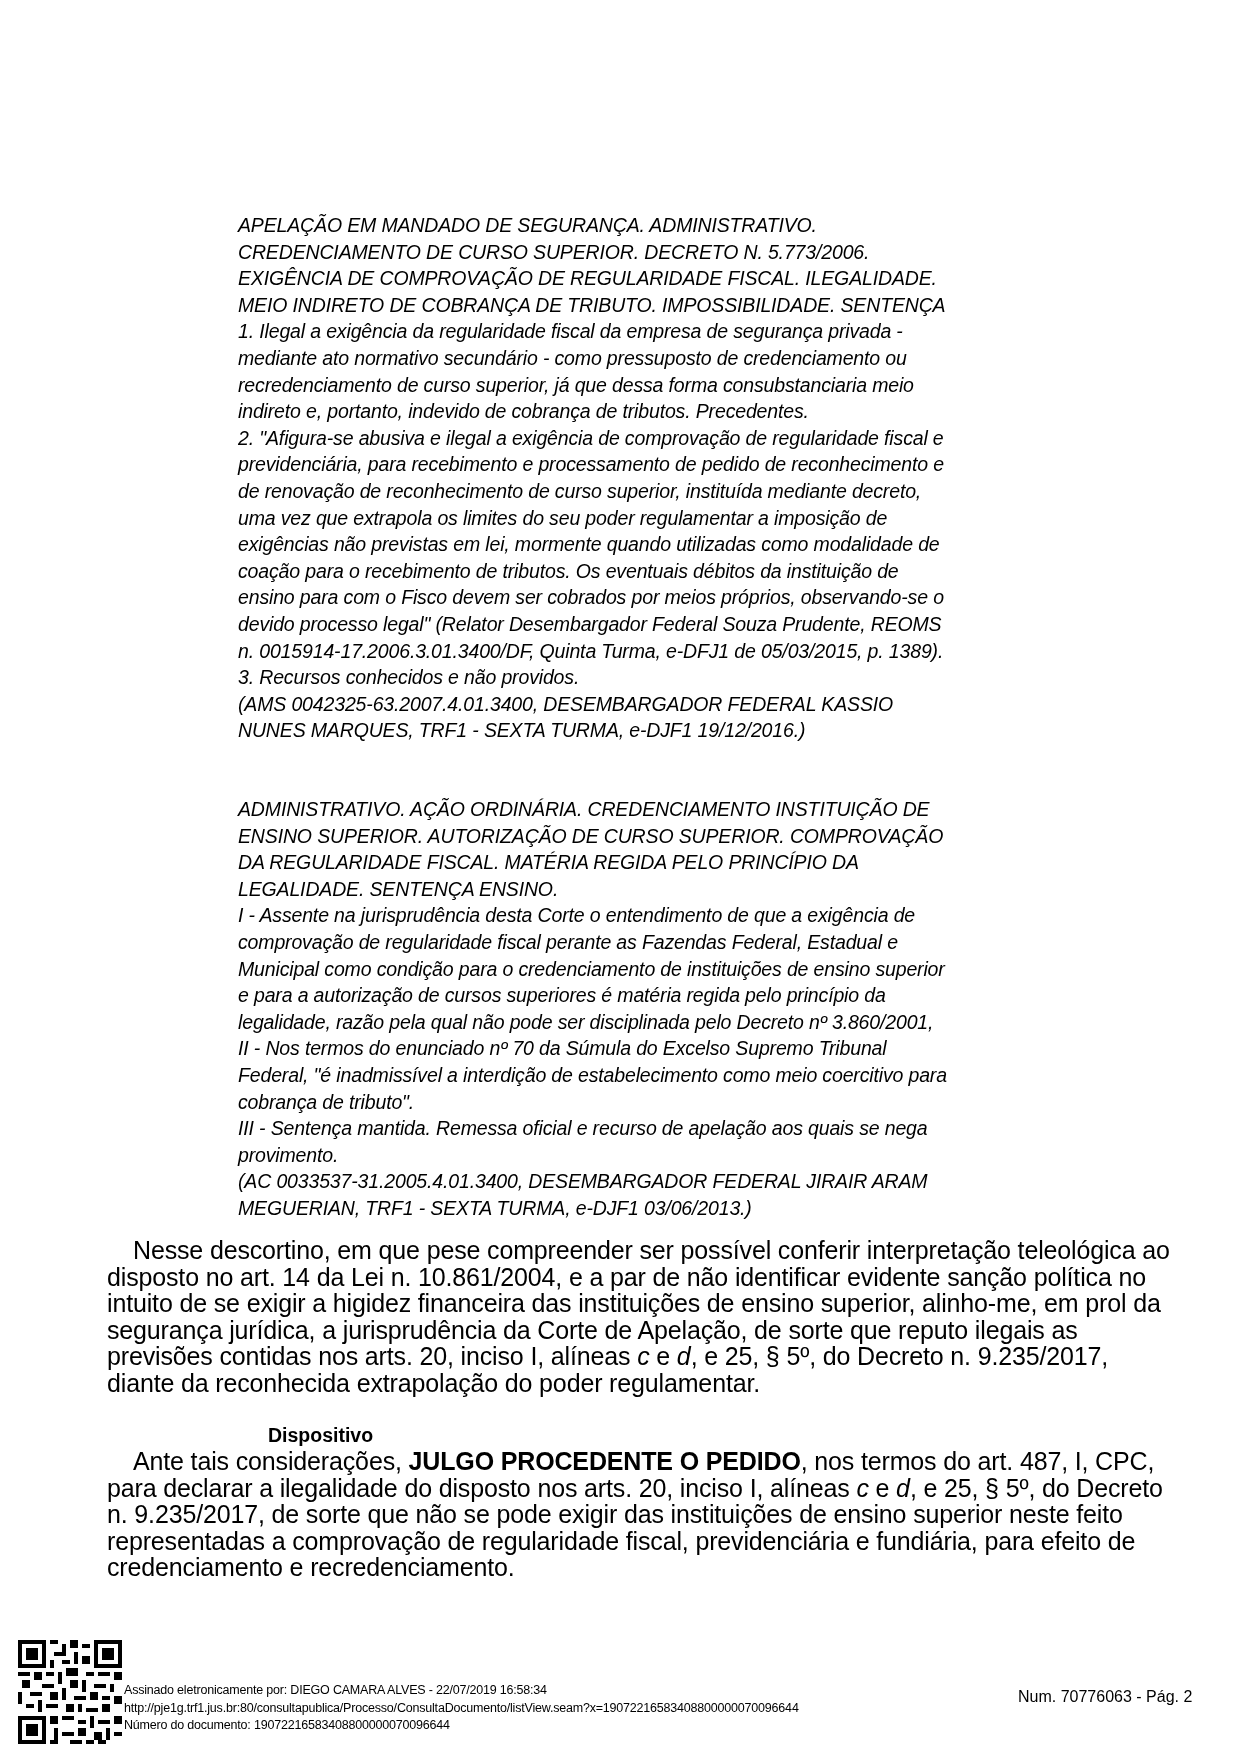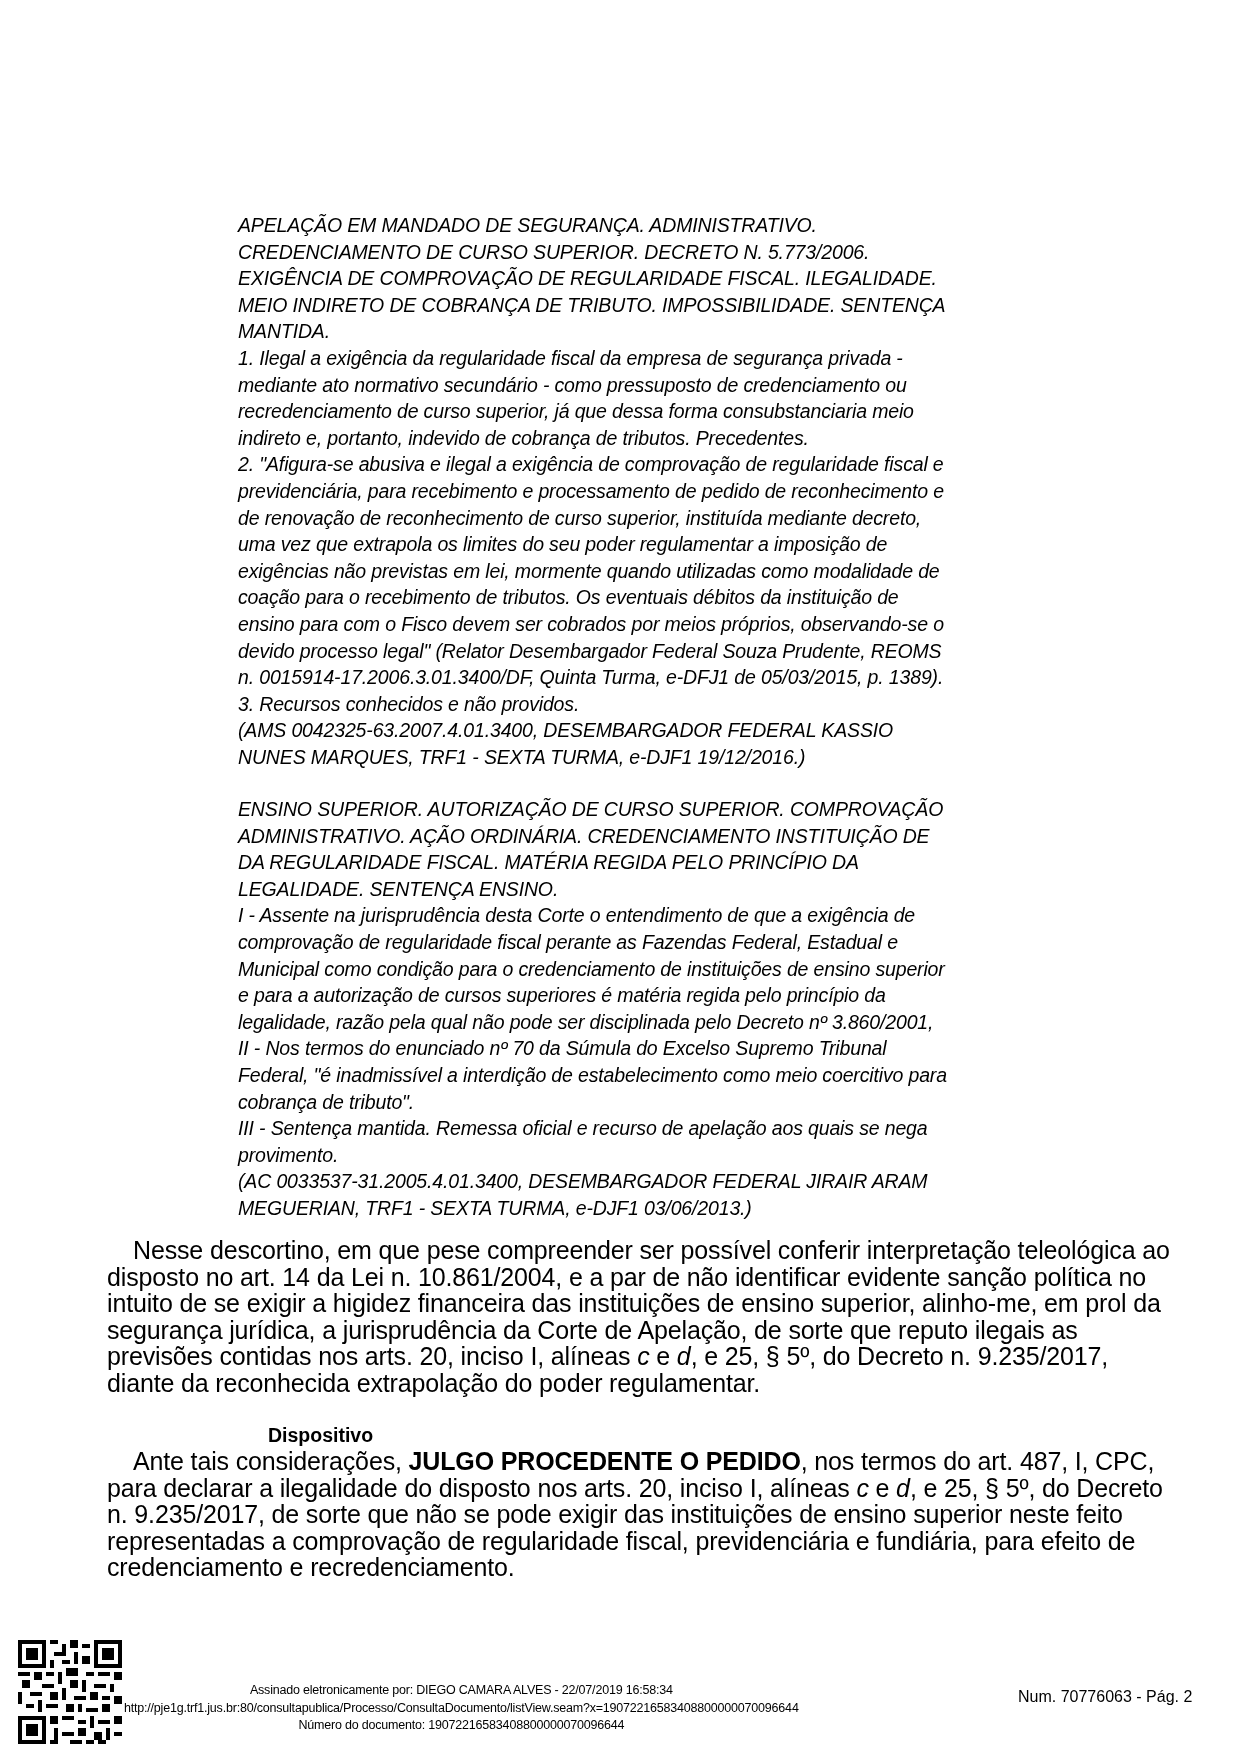--- a/index.html
+++ b/index.html
@@ -11,56 +11,55 @@
   .q2 { top: 788px; }
   .body-text { position: absolute; left: 107px; width: 955px; font-size: 25px; line-height: 26.6px; letter-spacing: -0.15px; }
   .body-text .line { display: block; white-space: nowrap; }
   .p1 { top: 1229px; }
   .heading { position: absolute; left: 248px; top: 1414px; font-weight: bold; font-size: 19.5px; line-height: 26.6px; margin-left: 20px; }
   .p2 { top: 1440px; }
   .indent { padding-left: 26px; }
   em, .it { font-style: italic; }
   b { font-weight: bold; }
   .qr { position: absolute; left: 18px; top: 1632px; width: 104px; height: 104px; }
-  .footer-text { position: absolute; left: 124px; top: 1674px; font-size: 12.5px; line-height: 17.5px; letter-spacing: -0.2px; text-align: center; }
+  .footer-text { position: absolute; left: 124px; top: 1674px; font-size: 12.5px; line-height: 17.5px; letter-spacing: -0.2px; }
   .footer-text span { display: block; white-space: nowrap; }
   .page-num { position: absolute; left: 1018px; top: 1680px; font-size: 16px; white-space: nowrap; }
 </style>
 </head>
 <body>
 
 <div class="page">
 
   <div class="quote-block q1">
     <span class="line">APELAÇÃO EM MANDADO DE SEGURANÇA. ADMINISTRATIVO.</span>
     <span class="line">CREDENCIAMENTO DE CURSO SUPERIOR. DECRETO N. 5.773/2006.</span>
     <span class="line">EXIGÊNCIA DE COMPROVAÇÃO DE REGULARIDADE FISCAL. ILEGALIDADE.</span>
     <span class="line">MEIO INDIRETO DE COBRANÇA DE TRIBUTO. IMPOSSIBILIDADE. SENTENÇA</span>
-    <span class="line">MANTIDA.</span>
     <span class="line">1. Ilegal a exigência da regularidade fiscal da empresa de segurança privada -</span>
     <span class="line">mediante ato normativo secundário - como pressuposto de credenciamento ou</span>
     <span class="line">recredenciamento de curso superior, já que dessa forma consubstanciaria meio</span>
     <span class="line">indireto e, portanto, indevido de cobrança de tributos. Precedentes.</span>
     <span class="line">2. "Afigura-se abusiva e ilegal a exigência de comprovação de regularidade fiscal e</span>
     <span class="line">previdenciária, para recebimento e processamento de pedido de reconhecimento e</span>
     <span class="line">de renovação de reconhecimento de curso superior, instituída mediante decreto,</span>
     <span class="line">uma vez que extrapola os limites do seu poder regulamentar a imposição de</span>
     <span class="line">exigências não previstas em lei, mormente quando utilizadas como modalidade de</span>
     <span class="line">coação para o recebimento de tributos. Os eventuais débitos da instituição de</span>
     <span class="line">ensino para com o Fisco devem ser cobrados por meios próprios, observando-se o</span>
     <span class="line">devido processo legal" (Relator Desembargador Federal Souza Prudente, REOMS</span>
     <span class="line">n. 0015914-17.2006.3.01.3400/DF, Quinta Turma, e-DFJ1 de 05/03/2015, p. 1389).</span>
     <span class="line">3. Recursos conhecidos e não providos.</span>
     <span class="line">(AMS 0042325-63.2007.4.01.3400, DESEMBARGADOR FEDERAL KASSIO</span>
     <span class="line">NUNES MARQUES, TRF1 - SEXTA TURMA, e-DJF1 19/12/2016.)</span>
   </div>
 
   <div class="quote-block q2">
+    <span class="line">ADMINISTRATIVO. AÇÃO ORDINÁRIA. CREDENCIAMENTO INSTITUIÇÃO DE</span>
     <span class="line">ENSINO SUPERIOR. AUTORIZAÇÃO DE CURSO SUPERIOR. COMPROVAÇÃO</span>
-    <span class="line">ADMINISTRATIVO. AÇÃO ORDINÁRIA. CREDENCIAMENTO INSTITUIÇÃO DE</span>
     <span class="line">DA REGULARIDADE FISCAL. MATÉRIA REGIDA PELO PRINCÍPIO DA</span>
     <span class="line">LEGALIDADE. SENTENÇA ENSINO.</span>
     <span class="line">I - Assente na jurisprudência desta Corte o entendimento de que a exigência de</span>
     <span class="line">comprovação de regularidade fiscal perante as Fazendas Federal, Estadual e</span>
     <span class="line">Municipal como condição para o credenciamento de instituições de ensino superior</span>
     <span class="line">e para a autorização de cursos superiores é matéria regida pelo princípio da</span>
     <span class="line">legalidade, razão pela qual não pode ser disciplinada pelo Decreto nº 3.860/2001,</span>
     <span class="line">II - Nos termos do enunciado nº 70 da Súmula do Excelso Supremo Tribunal</span>
     <span class="line">Federal, "é inadmissível a interdição de estabelecimento como meio coercitivo para</span>
     <span class="line">cobrança de tributo".</span>

